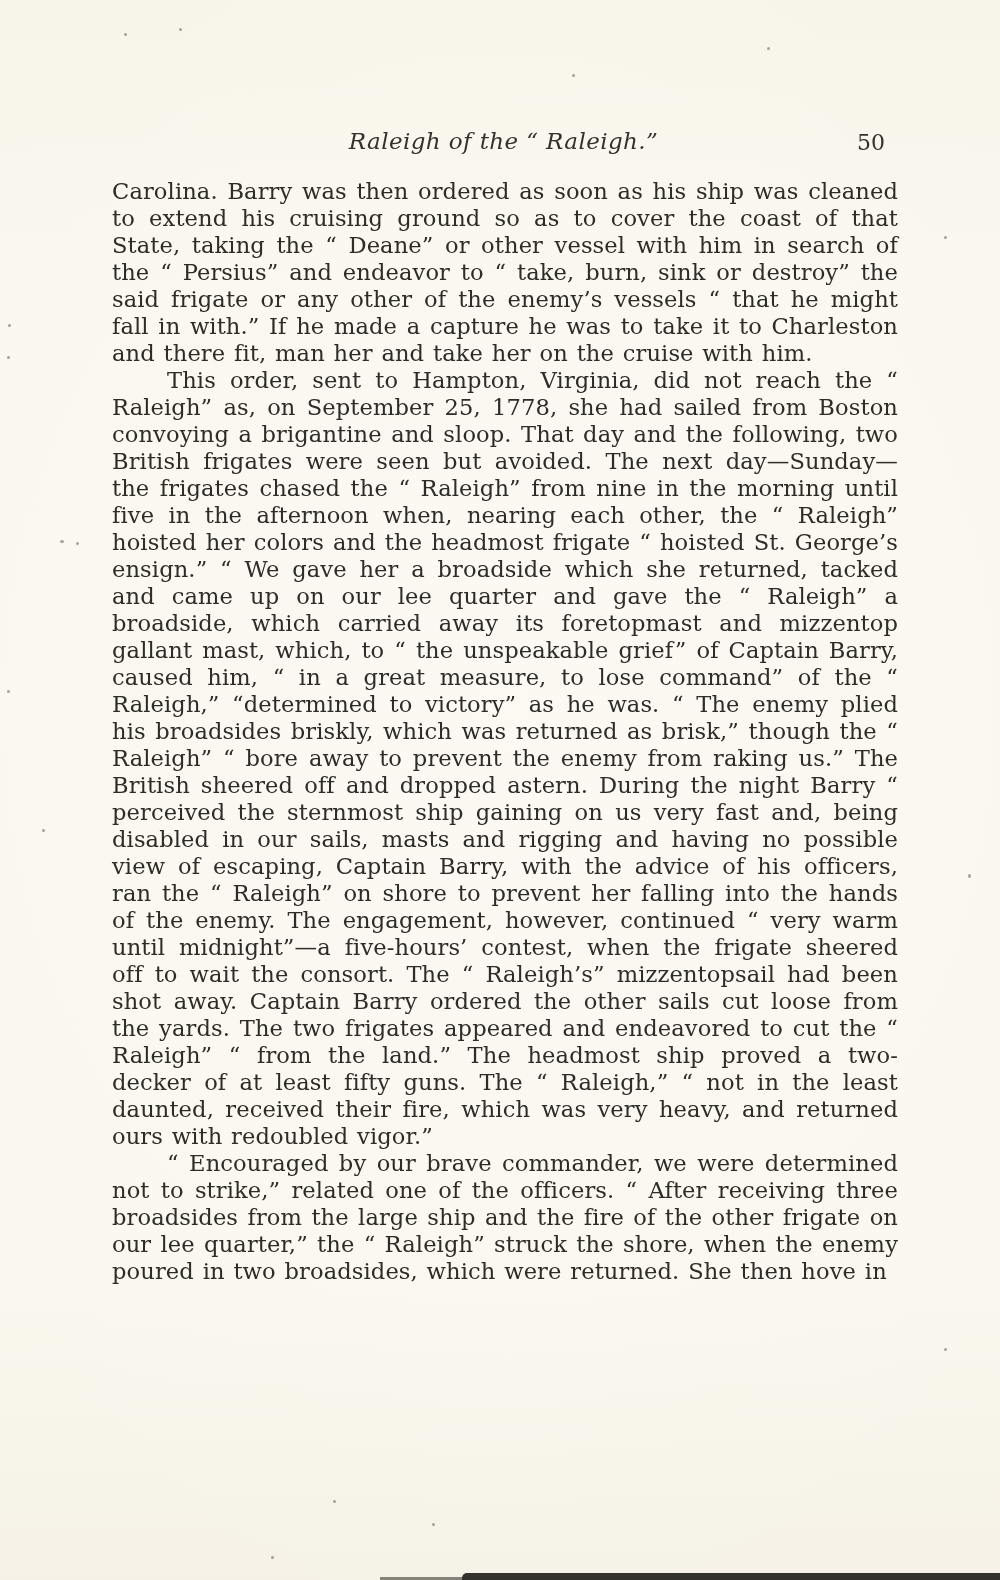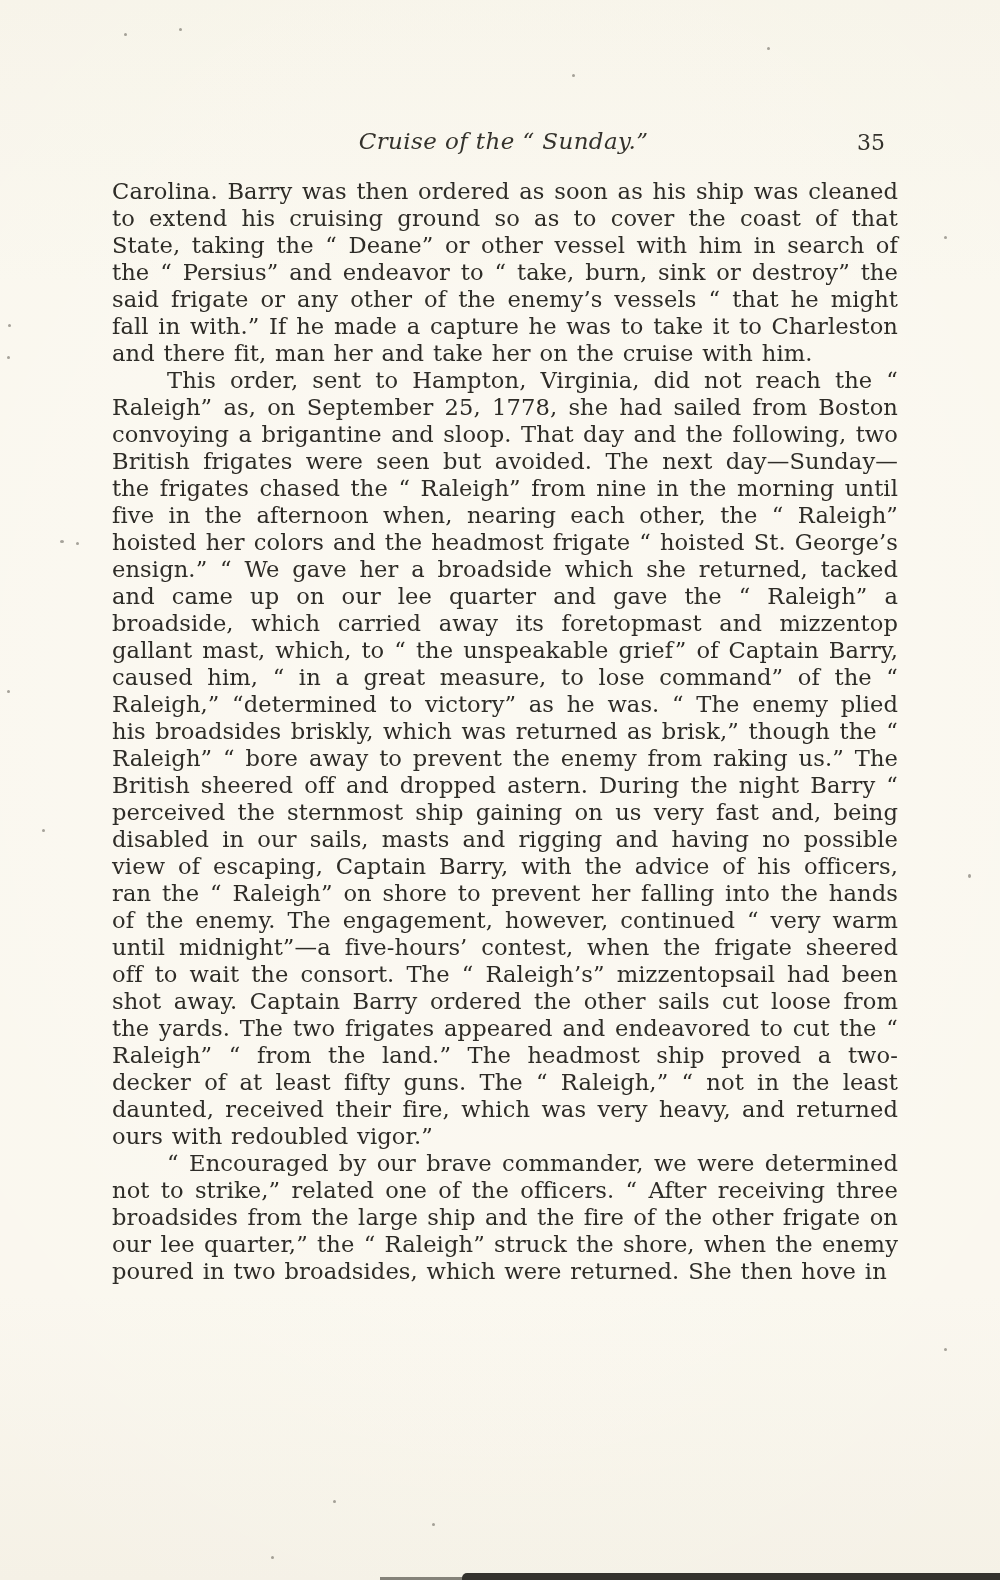--- a/index.html
+++ b/index.html
@@ -88,22 +88,22 @@
     background: #56524a;
     opacity: 0.7;
   }
 </style>
 </head>
 <body>
 
 <div class="page">
 
   <div class="running-header">
-    <div class="running-title">Cruise of the “ Sunday.”</div>
-    <div class="page-number">35</div>
+    <div class="running-title">Raleigh of the “ Raleigh.”</div>
+    <div class="page-number">50</div>
   </div>
 
   <div class="body-text">
     <p>Carolina.  Barry was then ordered as soon as his ship was cleaned to extend his cruising ground so as to cover the coast of that State, taking the “ Deane” or other vessel with him in search of the “ Persius” and endeavor to “ take, burn, sink or destroy” the said frigate or any other of the enemy’s vessels “ that he might fall in with.”  If he made a capture he was to take it to Charleston and there fit, man her and take her on the cruise with him.</p>
     <p class="indent">This order, sent to Hampton, Virginia, did not reach the “ Raleigh” as, on September 25, 1778, she had sailed from Boston convoying a brigantine and sloop.  That day and the following, two British frigates were seen but avoided.  The next day—Sunday— the frigates chased the “ Raleigh” from nine in the morning until five in the afternoon when, nearing each other, the “ Raleigh” hoisted her colors and the headmost frigate “ hoisted St. George’s ensign.”  “ We gave her a broadside which she returned, tacked and came up on our lee quarter and gave the “ Raleigh” a broadside, which carried away its foretopmast and mizzentop gallant mast, which, to “ the unspeakable grief” of Captain Barry, caused him, “ in a great measure, to lose command” of the “ Raleigh,” “determined to victory” as he was.  “ The enemy plied his broadsides briskly, which was returned as brisk,” though the “ Raleigh” “ bore away to prevent the enemy from raking us.”  The British sheered off and dropped astern.  During the night Barry “ perceived the sternmost ship gaining on us very fast and, being disabled in our sails, masts and rigging and having no possible view of escaping, Captain Barry, with the advice of his officers, ran the “ Raleigh” on shore to prevent her falling into the hands of the enemy.  The engagement, however, continued “ very warm until midnight”—a five-hours’ contest, when the frigate sheered off to wait the consort.  The “ Raleigh’s” mizzentopsail had been shot away.  Captain Barry ordered the other sails cut loose from the yards.  The two frigates appeared and endeavored to cut the “ Raleigh” “ from the land.”  The headmost ship proved a two-decker of at least fifty guns.  The “ Raleigh,” “ not in the least daunted, received their fire, which was very heavy, and returned ours with redoubled vigor.”</p>
     <p class="indent">“ Encouraged by our brave commander, we were determined not to strike,” related one of the officers.  “ After receiving three broadsides from the large ship and the fire of the other frigate on our lee quarter,” the “ Raleigh” struck the shore, when the enemy poured in two broadsides, which were returned.  She then hove in</p>
   </div>
 
   <div class="speck" style="left:124px; top:33px;  width:3px; height:3px;"></div>
   <div class="speck" style="left:179px; top:28px;  width:3px; height:3px;"></div>

